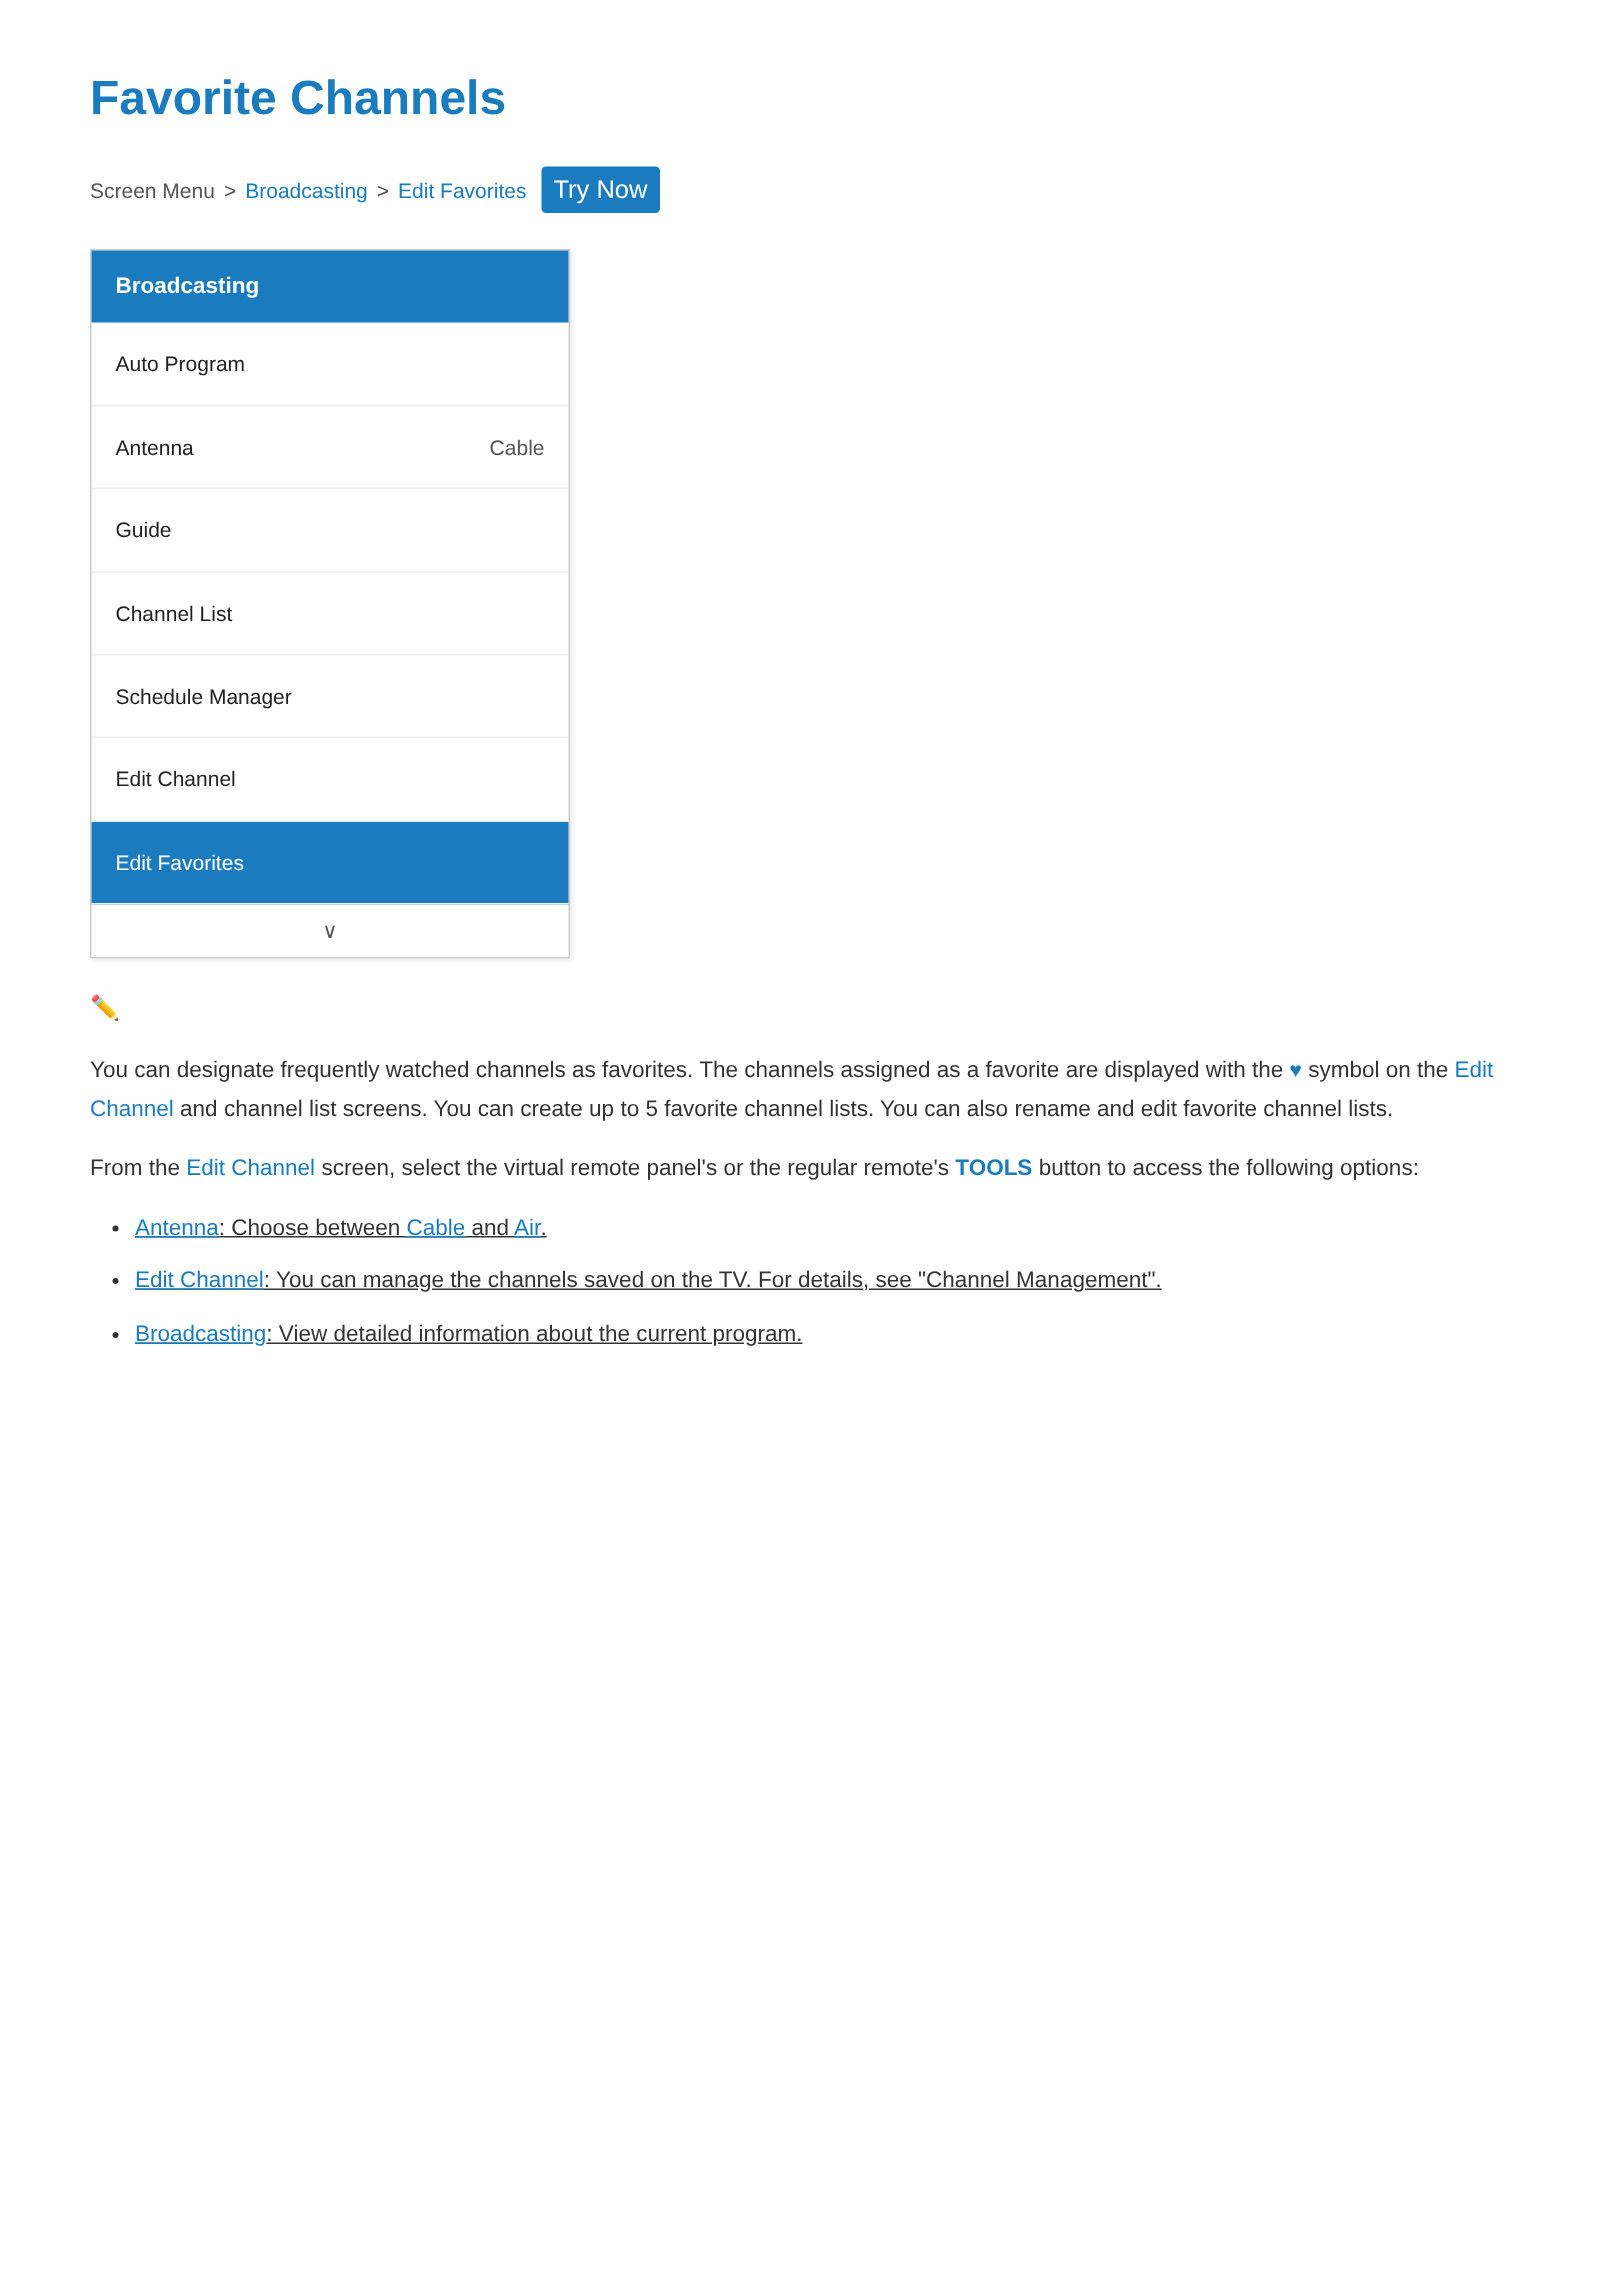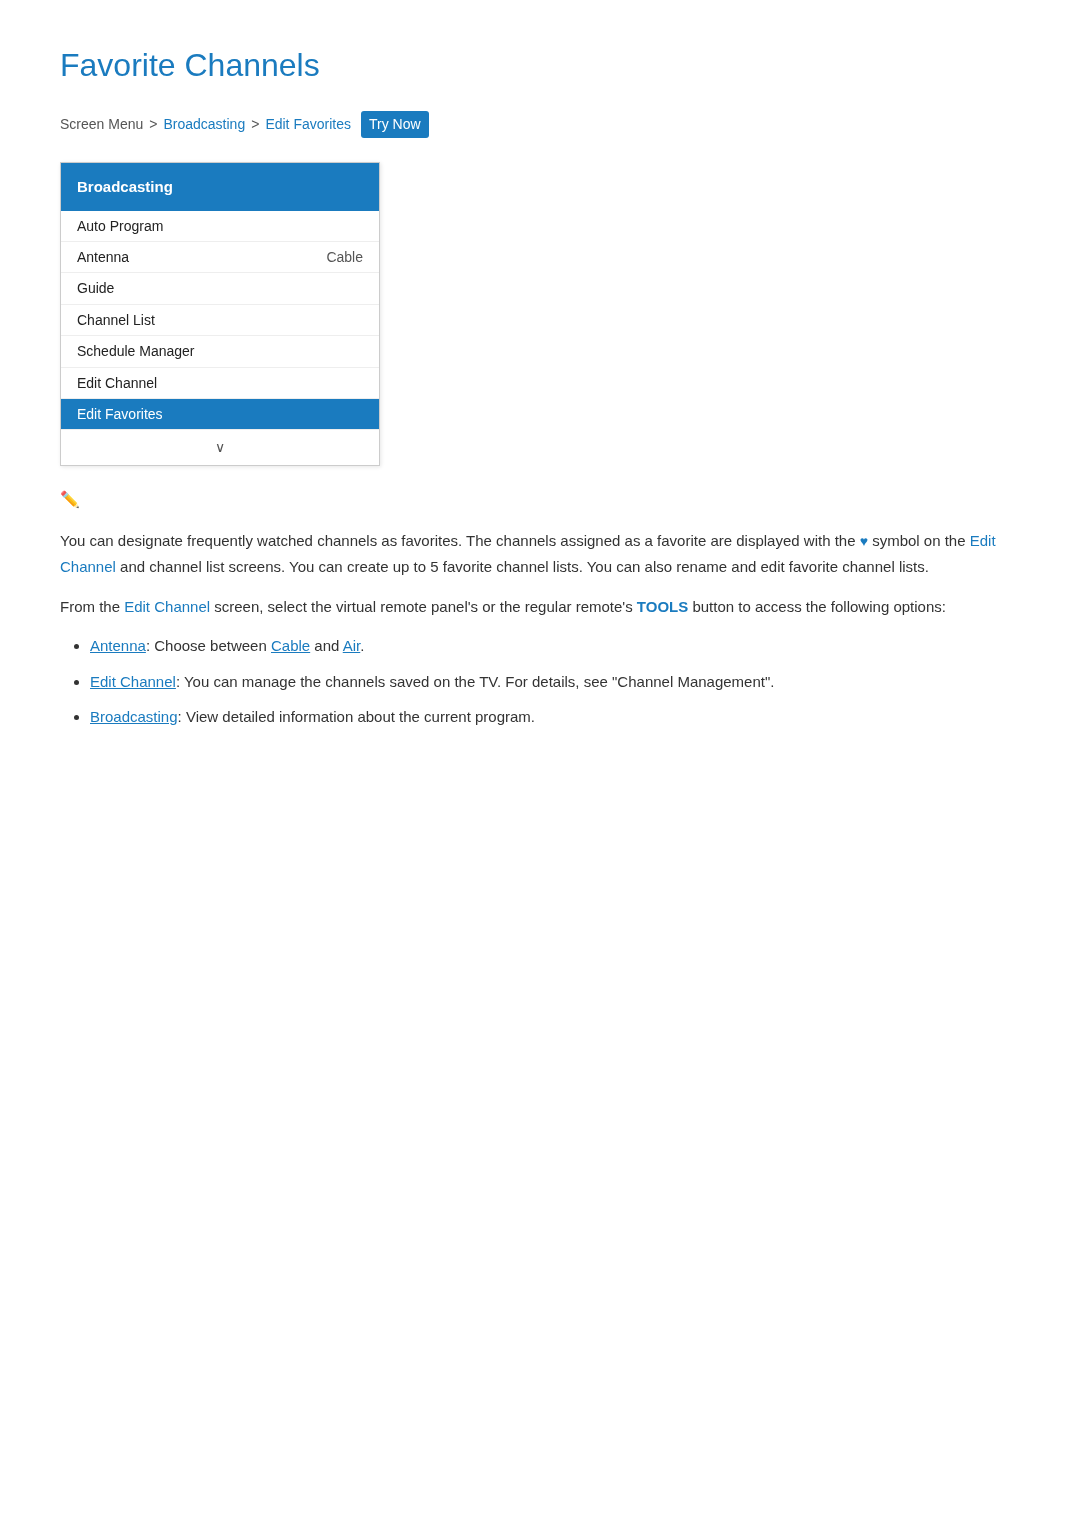--- a/index.html
+++ b/index.html
@@ -11,21 +11,21 @@
       font-family: Arial, sans-serif;
       background: #ffffff;
       color: #333333;
       font-size: 15px;
       line-height: 1.6;
       padding: 40px 60px;
       max-width: 1080px;
     }
     .page-title {
       font-size: 32px;
-      font-weight: normal;
+      font-weight: bold;
       color: #1a7bbf;
       margin-bottom: 20px;
     }
     .breadcrumb {
       display: flex;
       align-items: center;
       gap: 6px;
       font-size: 14px;
       color: #555;
       margin-bottom: 24px;
@@ -36,41 +36,41 @@
     .breadcrumb .link {
       color: #1a7bbf;
       text-decoration: none;
     }
     .breadcrumb .static {
       color: #555;
     }
     .try-now-badge {
       background-color: #1a7bbf;
       color: white;
-      font-size: 14px;
+      font-size: 17px;
       padding: 2px 8px;
       border-radius: 3px;
       margin-left: 4px;
     }
     .menu-panel {
       background: #ffffff;
       border: 1px solid #cccccc;
       width: 320px;
       margin-bottom: 20px;
       box-shadow: 1px 1px 4px rgba(0,0,0,0.1);
     }
     .menu-header {
       background: #1a7bbf;
       color: white;
       font-size: 15px;
       font-weight: bold;
       padding: 12px 16px;
     }
     .menu-item {
-      padding: 4px 16px;
+      padding: 16px 16px;
       font-size: 14px;
       color: #222;
       display: flex;
       justify-content: space-between;
       align-items: center;
       border-bottom: 1px solid #eeeeee;
       cursor: pointer;
     }
     .menu-item.active {
       background: #1a7bbf;
@@ -110,20 +110,21 @@
       text-decoration: none;
     }
     .content-text .tools-link {
       color: #1a7bbf;
       text-decoration: none;
       font-weight: bold;
     }
     .bullet-list {
       list-style: disc;
       padding-left: 30px;
+      text-decoration: underline;
     }
     .bullet-list li {
       font-size: 15px;
       color: #333;
       margin-bottom: 10px;
       line-height: 1.7;
     }
     .bullet-list li .link {
       color: #1a7bbf;
     }

